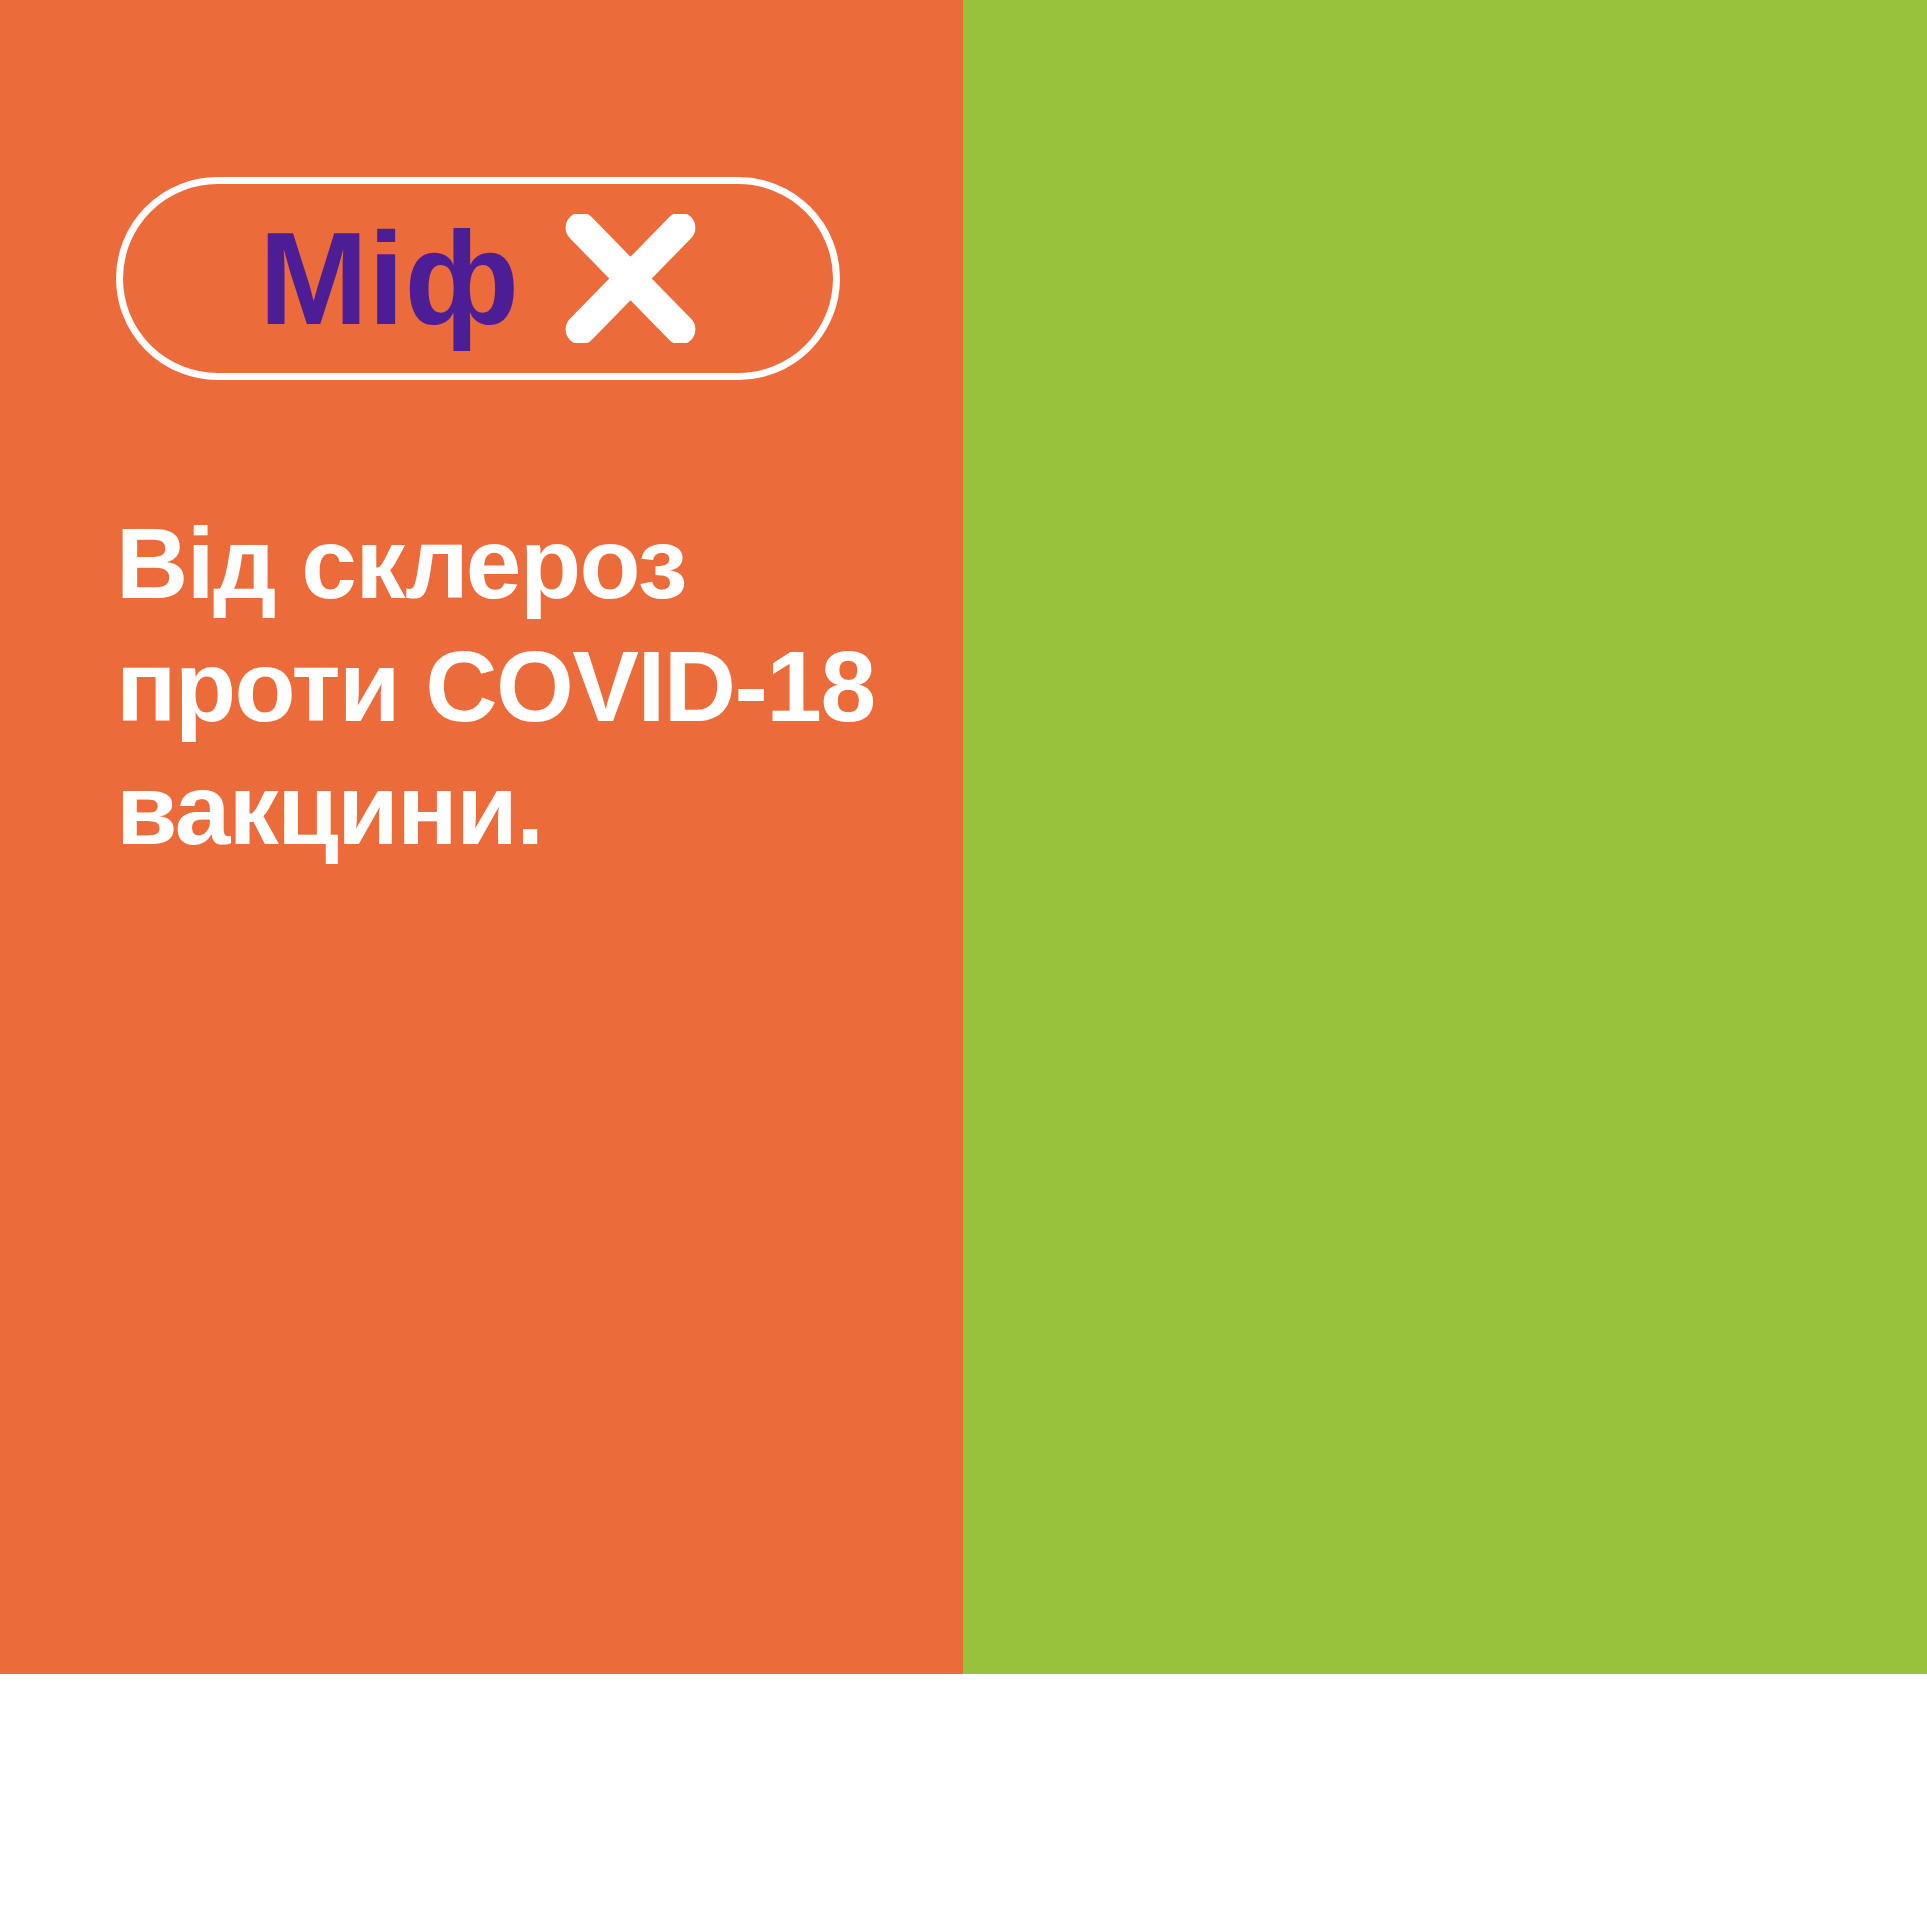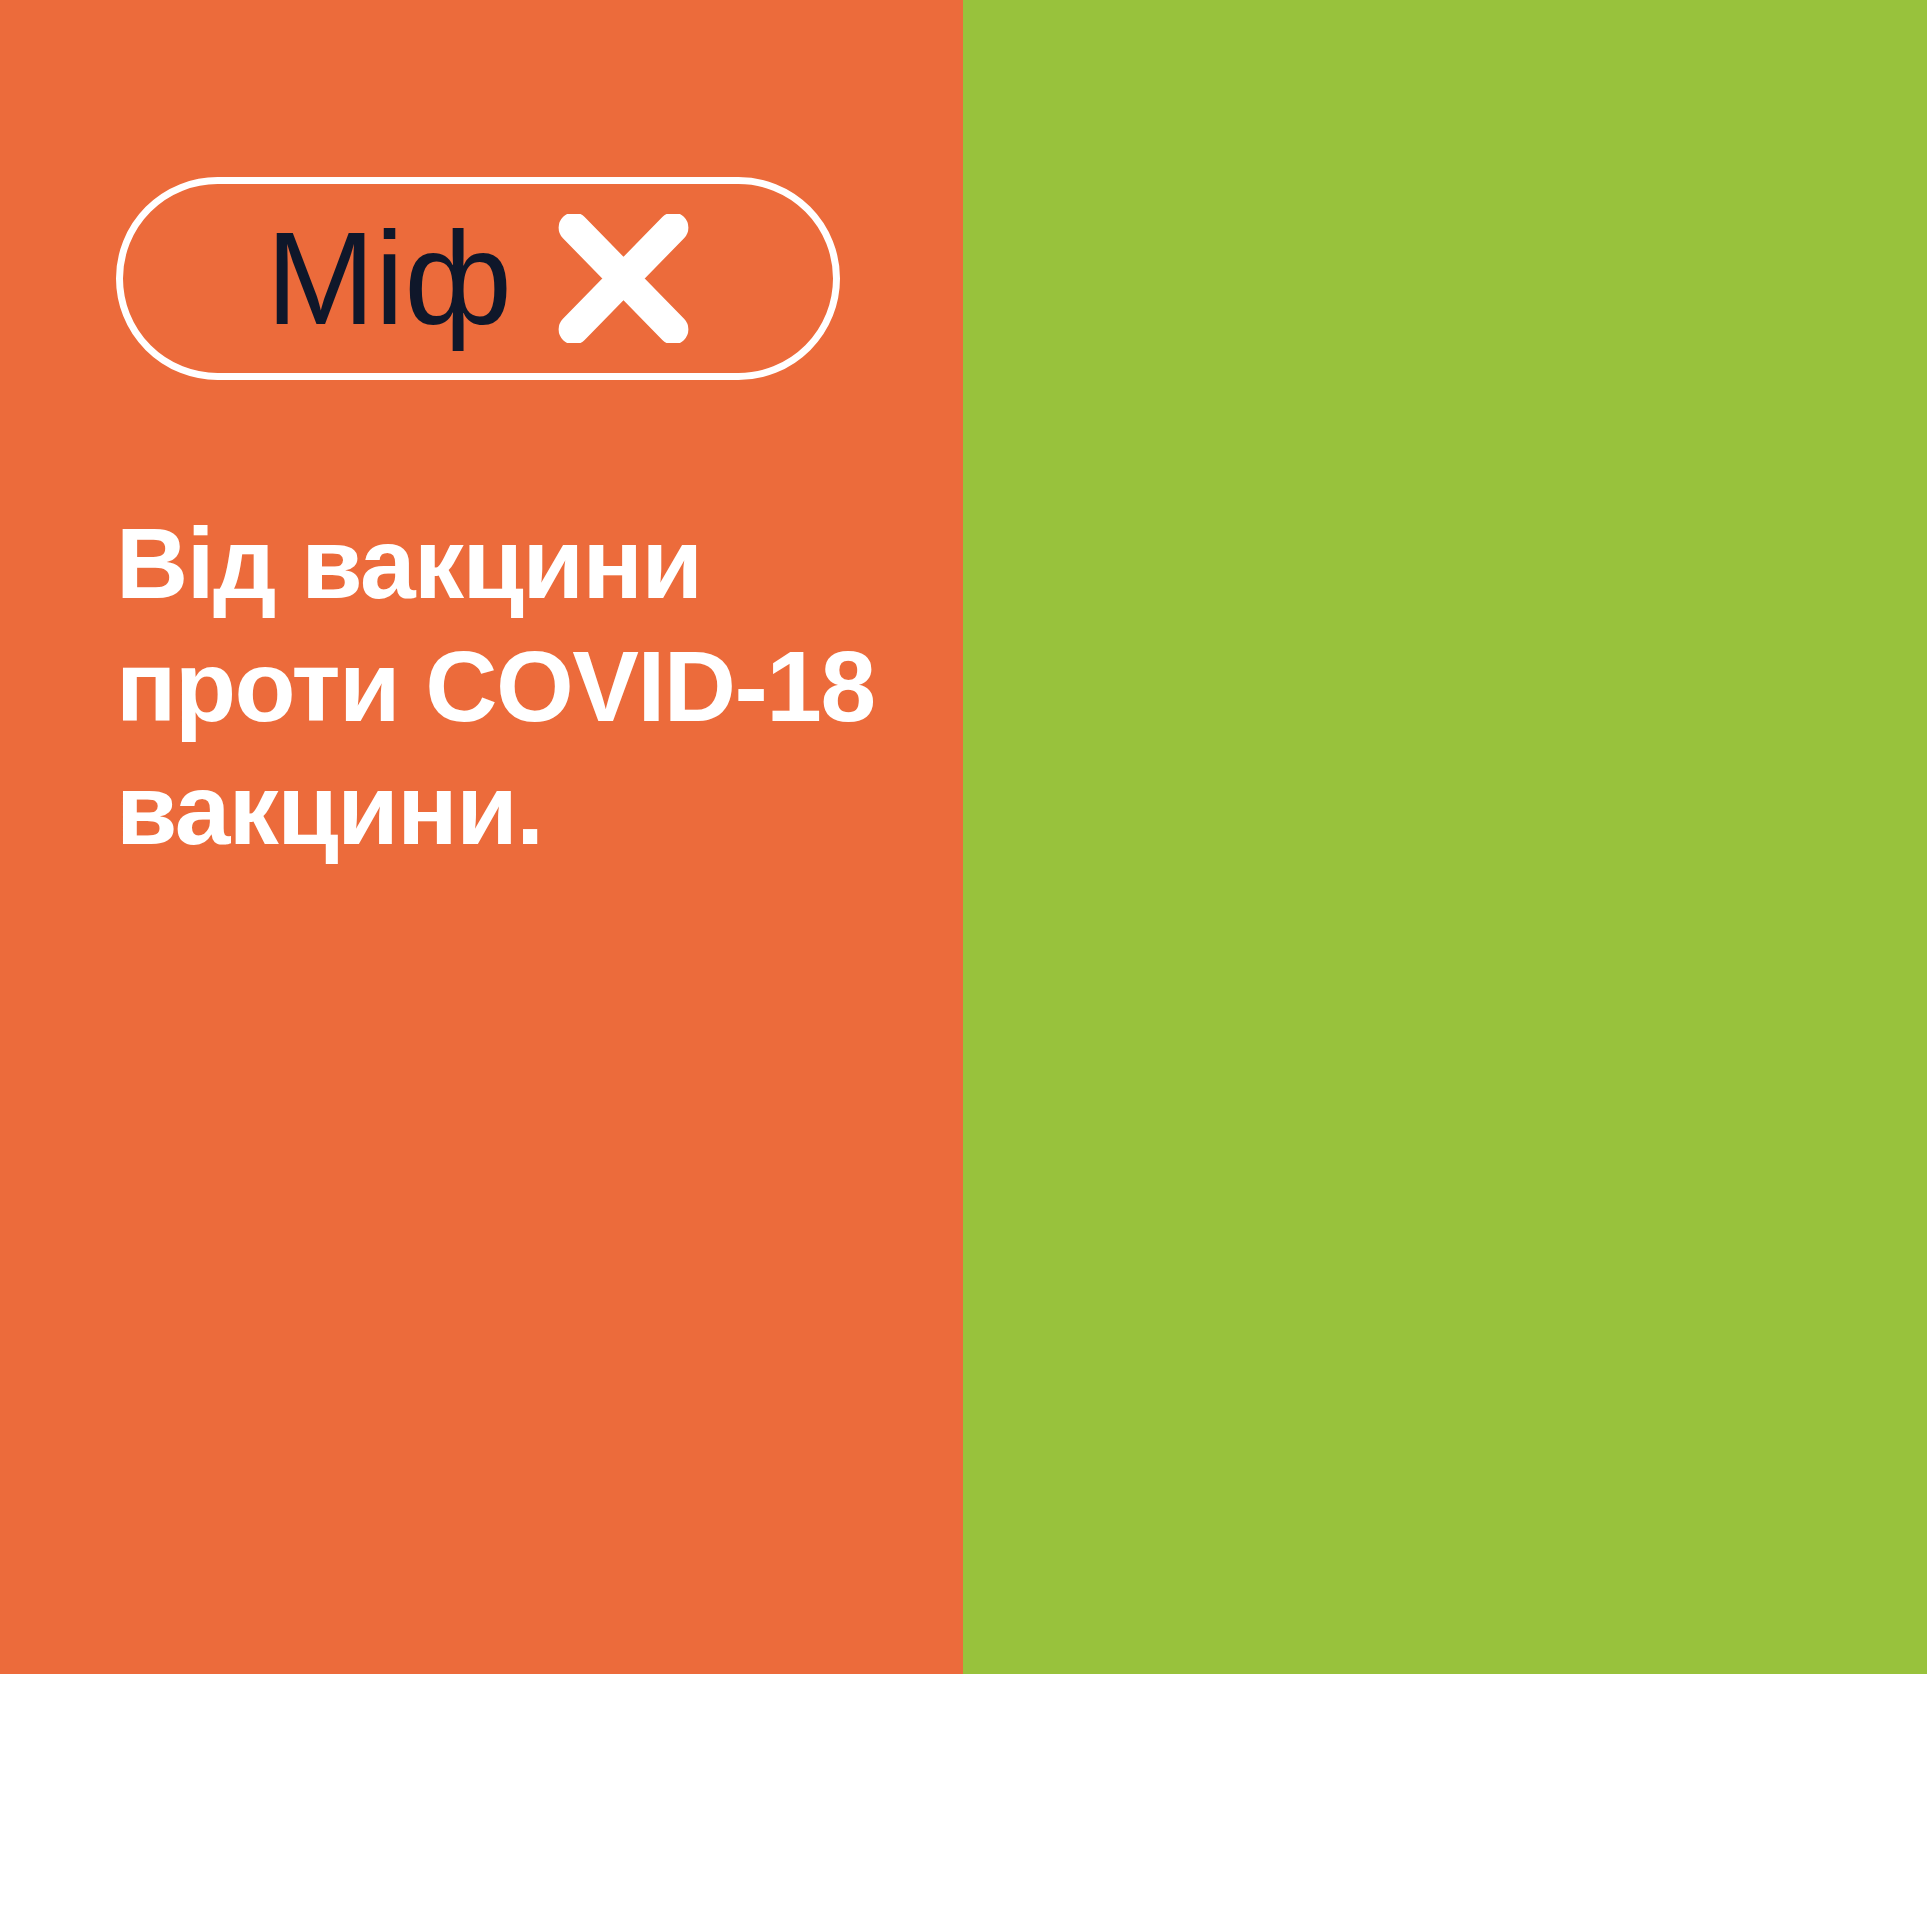--- a/index.html
+++ b/index.html
@@ -10,21 +10,21 @@
   
   .panel{position:absolute;top:0;height:1674px;}
   .panel-myth{left:0;width:963px;background:#EC6B3B;}
   .panel-truth{left:963px;width:964px;background:#98C23C;}
 
   
   .badge{position:absolute;box-sizing:border-box;display:flex;
          align-items:center;justify-content:center;}
   .badge-myth{left:116px;top:177px;width:724px;height:203px;
               border:7.7px solid #ffffff;border-radius:102px;gap:45px;}
-  .badge-myth .badge-label{font-size:131px;font-weight:400;color:#0f172a;line-height:1;}
+  .badge-myth .badge-label{font-size:131px;font-weight:700;color:#4c1d95;line-height:1;}
   .icon-x{width:133px;height:129px;}
 
   
   .bigtext{position:absolute;color:#ffffff;font-weight:700;}
   .bigtext .line{white-space:nowrap;}
   .myth-text{left:116px;top:502px;font-size:100px;line-height:123px;letter-spacing:-0.015em;}
 
   
   .footer{position:absolute;left:0;top:1674px;width:1927px;height:252px;background:#ffffff;}
 </style>
@@ -34,21 +34,21 @@
 <div class="page">
 
   <section class="panel panel-myth">
     <div class="badge badge-myth">
       <span class="badge-label">Міф</span>
       <svg class="icon-x" viewBox="0 0 175 170" aria-hidden="true">
         <path d="M22 18 L153 152 M153 18 L22 152" stroke="#ffffff" stroke-width="40" stroke-linecap="round" fill="none"></path>
       </svg>
     </div>
     <div class="bigtext myth-text">
-      <div class="line">Від вакцини</div>
+      <div class="line">Від склероз</div>
       <div class="line">проти COVID-18</div>
       <div class="line">вакцини.</div>
     </div>
   </section>
 
   <section class="panel panel-truth">
     
     
     
   </section>

